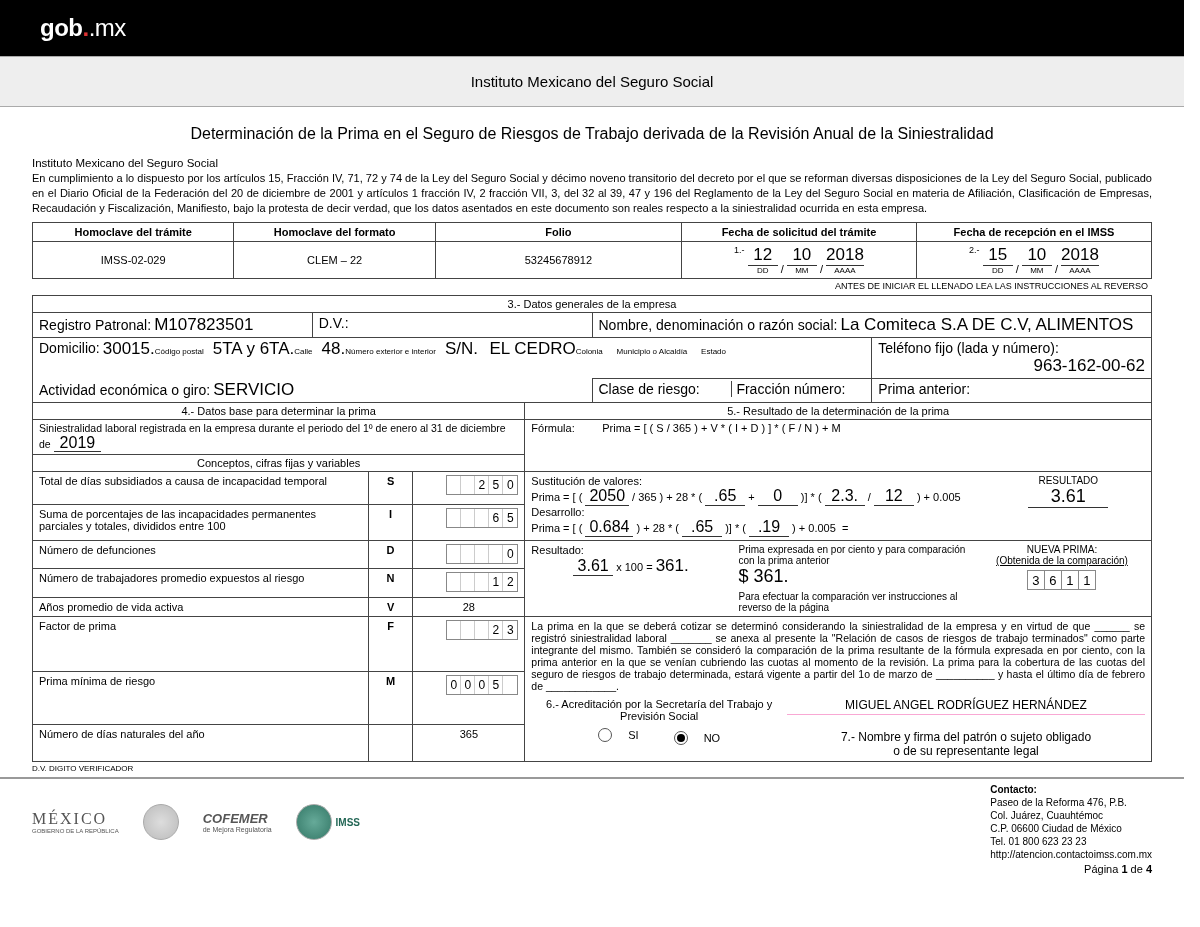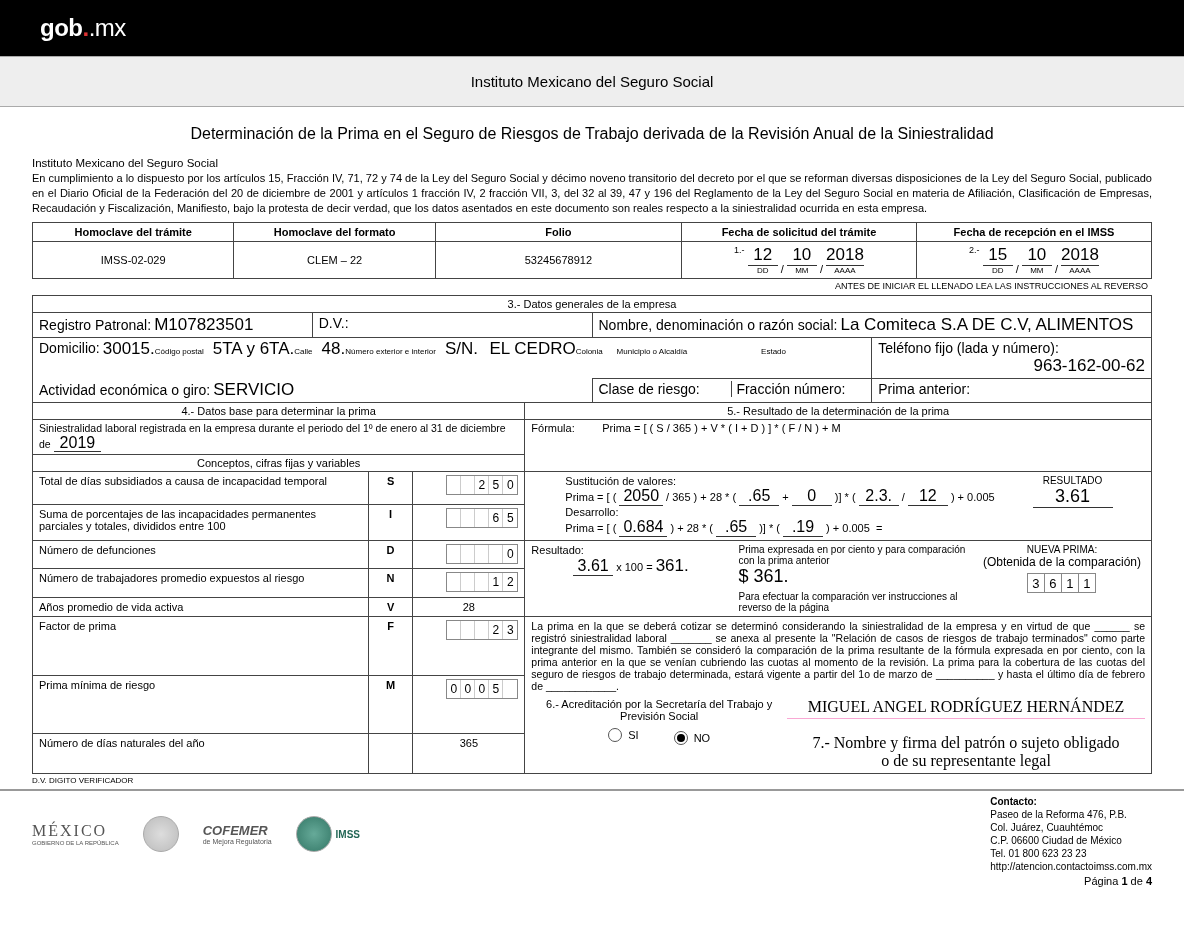--- a/index.html
+++ b/index.html
@@ -32,21 +32,21 @@
   .col-stack .l { font-size: 8px; }
   .concept-row td { padding: 3px 6px; }
   .box-digits { display: inline-flex; gap: 0; border: 1px solid #888; }
   .box-digits span { width: 14px; height: 18px; border-right: 1px solid #ccc; display: inline-flex; align-items: center; justify-content: center; font-size: 12px; }
   .box-digits span:last-child { border-right: none; }
   .formula { font-size: 11px; }
   .formula .v { font-size: 16px; display: inline-block; border-bottom: 1px solid #333; min-width: 40px; text-align: center; padding: 0 4px; }
   .result-box { text-align: center; }
   .result-box .lab { font-size: 10px; }
   .result-box .val { font-size: 18px; border-bottom: 1px solid #333; display: inline-block; min-width: 80px; }
-  .radio { display: inline-flex; align-items: center; gap: 6px; margin: 0 16px; }
+  .radio { display: inline-flex; align-items: center; gap: 16px; margin: 0 16px; }
   .radio .circ { width: 14px; height: 14px; border: 1px solid #555; border-radius: 50%; display: inline-flex; align-items: center; justify-content: center; }
   .radio .circ.filled::after { content: ""; width: 8px; height: 8px; background: #000; border-radius: 50%; }
   .footer { margin-top: 4px; display: flex; justify-content: space-between; align-items: center; padding: 4px 32px 0 32px; border-top: 2px solid #999; }
   .footer-logos { display: flex; gap: 24px; align-items: center; }
   .fake-logo { height: 40px; display: inline-flex; align-items: center; font-size: 10px; color: #555; gap: 4px; }
   .fake-seal { width: 36px; height: 36px; border-radius: 50%; border: 1px solid #aaa; background: radial-gradient(circle,#ddd,#bbb); }
   .contact { font-size: 10px; line-height: 1.3; }
   .contact b { font-size: 10px; }
   .pagenum { text-align: right; font-size: 11px; padding: 2px 32px 8px 0; }
   .digit-cells { display: inline-flex; }
@@ -130,21 +130,21 @@
       </tr>
       <tr>
         <td colspan="3" class="bb0">
           <span class="label-sm">Domicilio:</span>
           <span class="col-stack"><span class="v">30015.</span><span class="l">Código postal</span></span>
           <span class="col-stack"><span class="v">5TA y 6TA.</span><span class="l">Calle</span></span>
           <span class="col-stack"><span class="v">48.</span><span class="l">Número exterior e interior</span></span>
           <span class="col-stack"><span class="v">S/N.</span><span class="l">&nbsp;</span></span>
           <span class="col-stack"><span class="v">EL CEDRO</span><span class="l">Colonia</span></span>
           <span class="col-stack"><span class="v">&nbsp;</span><span class="l">Municipio o Alcaldía</span></span>
-          <span class="col-stack" style="margin-left:60px;"><span class="v">&nbsp;</span><span class="l">Estado</span></span>
+          <span class="col-stack" style=""><span class="v">&nbsp;</span><span class="l">Estado</span></span>
         </td>
         <td style="width:20%">
           <span class="label-sm">Teléfono fijo (lada y número):</span><br>
           <span class="val-lg" style="float:right">963-162-00-62</span>
         </td>
       </tr>
       <tr>
         <td colspan="2" class="bt0">
           <span class="label-sm">Actividad económica o giro:</span>
           <span class="val-lg">SERVICIO</span>
@@ -191,21 +191,21 @@
         <td>Total de días subsidiados a causa de incapacidad temporal</td>
         <td style="text-align:center;font-weight:bold;">S</td>
         <td style="text-align:right;"><span class="box-digits">
                 <span></span>
                 <span></span>
                 <span>2</span>
                 <span>5</span>
                 <span>0</span>
               </span></td>
         <td rowspan="2" class="formula">
-          <div style="display:flex;margin-left:34px;">
+          <div style="display:flex;">
             <div style="flex:3;">
               <div><span>Sustitución de valores:</span></div>
               <div>
                 <span>Prima = [ (</span>
                 <span class="v">2050</span>
                 <span>/ 365 ) + 28 * (</span>
                 <span class="v">.65</span>
                 <span>+</span>
                 <span class="v">0</span>
                 <span>)] * (</span>
@@ -266,21 +266,21 @@
                 <span style="font-size:17px;">361.</span>
               </div>
             </div>
             <div style="flex:1.4; font-size:10px;">
               <div>Prima expresada en por ciento y para comparación con la prima anterior</div>
               <div style="font-size:18px;">$ 361.</div>
               <div style="margin-top:4px;">Para efectuar la comparación ver instrucciones al reverso de la página</div>
             </div>
             <div style="flex:1; text-align:center;">
               <div style="font-size:10px;">NUEVA PRIMA:</div>
-              <div style="font-size:12px;">(Obtenida de la comparación)</div>
+              <div style="font-size:10px;text-decoration:underline;">(Obtenida de la comparación)</div>
               <div class="digit-cells" style="margin-top:4px;">
                 <span>3</span>
                     <span>6</span>
                     <span>1</span>
                     <span>1</span>
               </div>
             </div>
           </div>
         </td>
       </tr>
@@ -320,21 +320,21 @@
                 <span class="radio">
                       <span class="circ"></span>
                       <span>SI</span>
                     </span>
                 <span class="radio">
                       <span class="circ filled"></span>
                       <span>NO</span>
                     </span>
               </div>
             </div>
-            <div style="flex:1.4; text-align:center; font-size:16px;font-family:Liberation Serif, serif;">
+            <div style="flex:1.4; text-align:center; font-size:12px;">
               <div>MIGUEL ANGEL RODRÍGUEZ HERNÁNDEZ</div>
               <div style="border-top:1px solid #f9a8d4; margin-top:2px; padding-top:15px;">7.- Nombre y firma del patrón o sujeto obligado</div>
               <div>o de su representante legal</div>
             </div>
           </div>
         </td>
       </tr>
       <tr class="concept-row">
         <td>Prima mínima de riesgo</td>
         <td style="text-align:center;font-weight:bold;">M</td>

